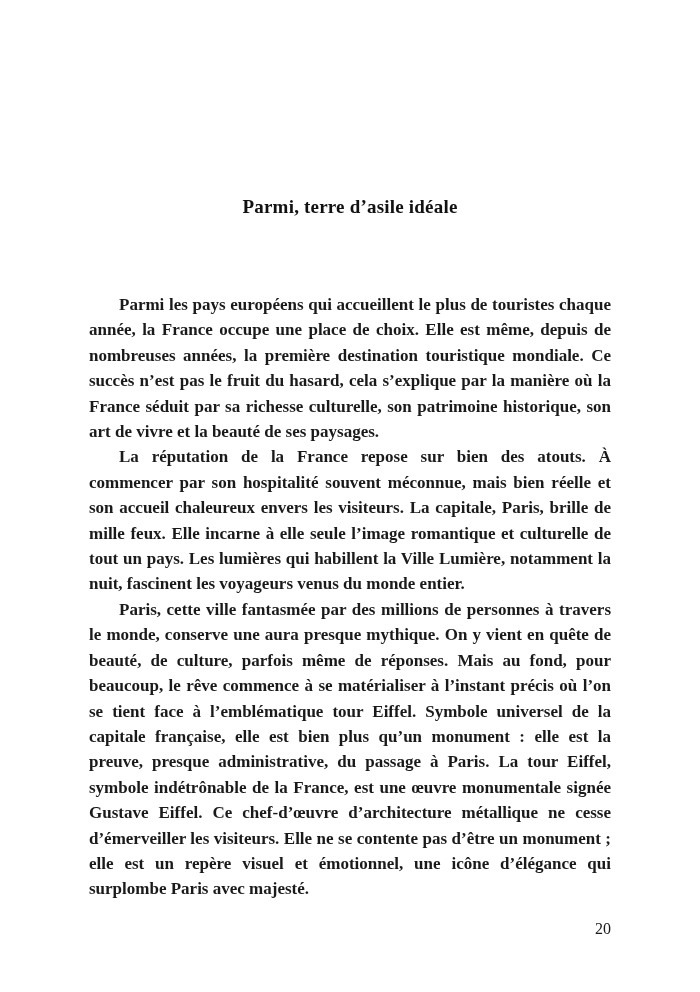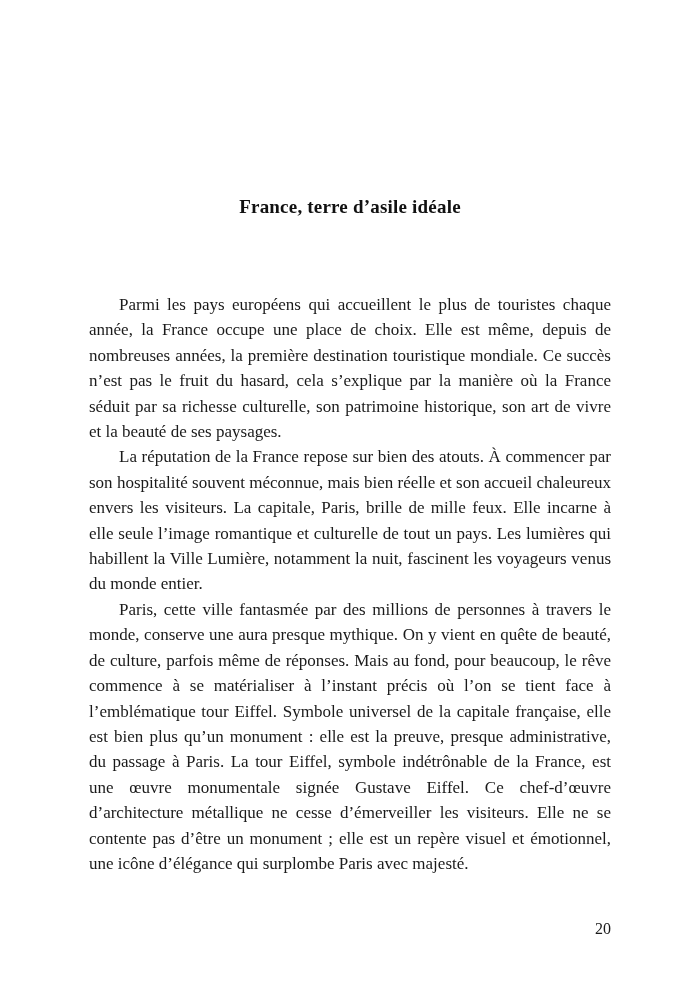--- a/index.html
+++ b/index.html
@@ -31,35 +31,36 @@
     letter-spacing: 0.2px;
     color: #111111;
   }
   .body-text p {
     margin: 0;
     font-size: 17px;
     line-height: 25.4px;
     text-align: justify;
     text-indent: 30px;
     color: #1a1a1a;
+    font-weight: bold;
   }
   .page-number {
     position: absolute;
     right: 89px;
     bottom: 54px;
     font-size: 16px;
     color: #1a1a1a;
   }
 </style>
 </head>
 <body>
 
 <div class="page">
   <div class="content">
-    <h1 class="title">France, terre d’asile idéale</h1>
+    <h1 class="title">Parmi, terre d’asile idéale</h1>
     <div class="body-text">
       <p>Parmi les pays européens qui accueillent le plus de touristes chaque année, la France occupe une place de choix. Elle est même, depuis de nombreuses années, la première destination touristique mondiale. Ce succès n’est pas le fruit du hasard, cela s’explique par la manière où la France séduit par sa richesse culturelle, son patrimoine historique, son art de vivre et la beauté de ses paysages.</p>
       <p>La réputation de la France repose sur bien des atouts. À commencer par son hospitalité souvent méconnue, mais bien réelle et son accueil chaleureux envers les visiteurs. La capitale, Paris, brille de mille feux. Elle incarne à elle seule l’image romantique et culturelle de tout un pays. Les lumières qui habillent la Ville Lumière, notamment la nuit, fascinent les voyageurs venus du monde entier.</p>
       <p>Paris, cette ville fantasmée par des millions de personnes à travers le monde, conserve une aura presque mythique. On y vient en quête de beauté, de culture, parfois même de réponses. Mais au fond, pour beaucoup, le rêve commence à se matérialiser à l’instant précis où l’on se tient face à l’emblématique tour Eiffel. Symbole universel de la capitale française, elle est bien plus qu’un monument : elle est la preuve, presque administrative, du passage à Paris. La tour Eiffel, symbole indétrônable de la France, est une œuvre monumentale signée Gustave Eiffel. Ce chef-d’œuvre d’architecture métallique ne cesse d’émerveiller les visiteurs. Elle ne se contente pas d’être un monument ; elle est un repère visuel et émotionnel, une icône d’élégance qui surplombe Paris avec majesté.</p>
     </div>
   </div>
   <div class="page-number">20</div>
 </div>
 
 </body></html>

